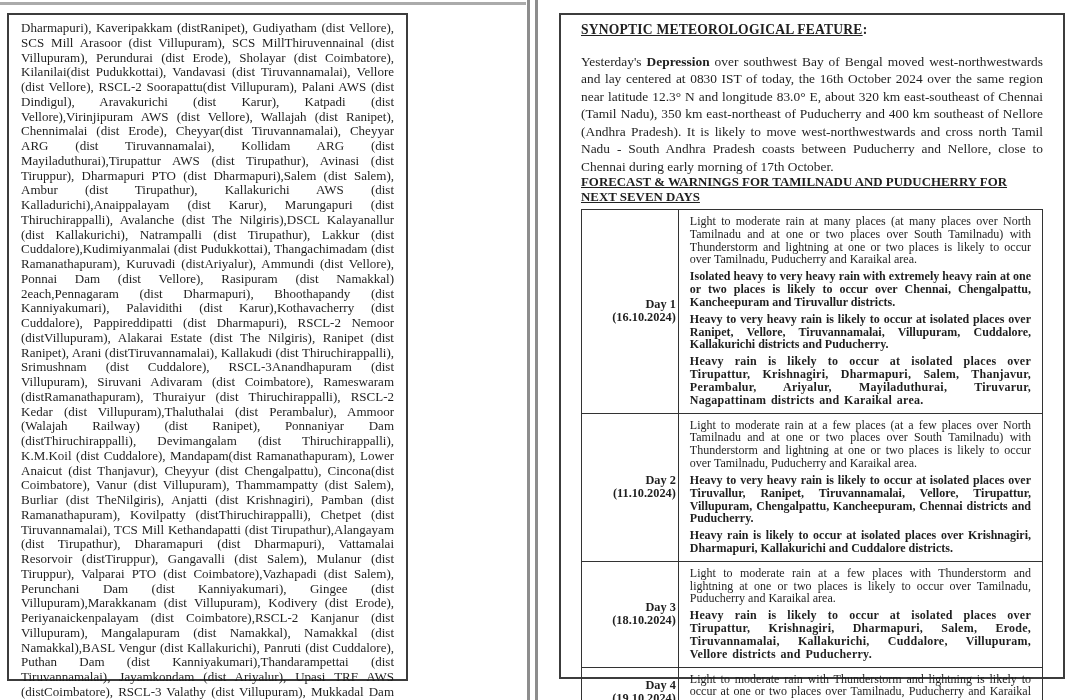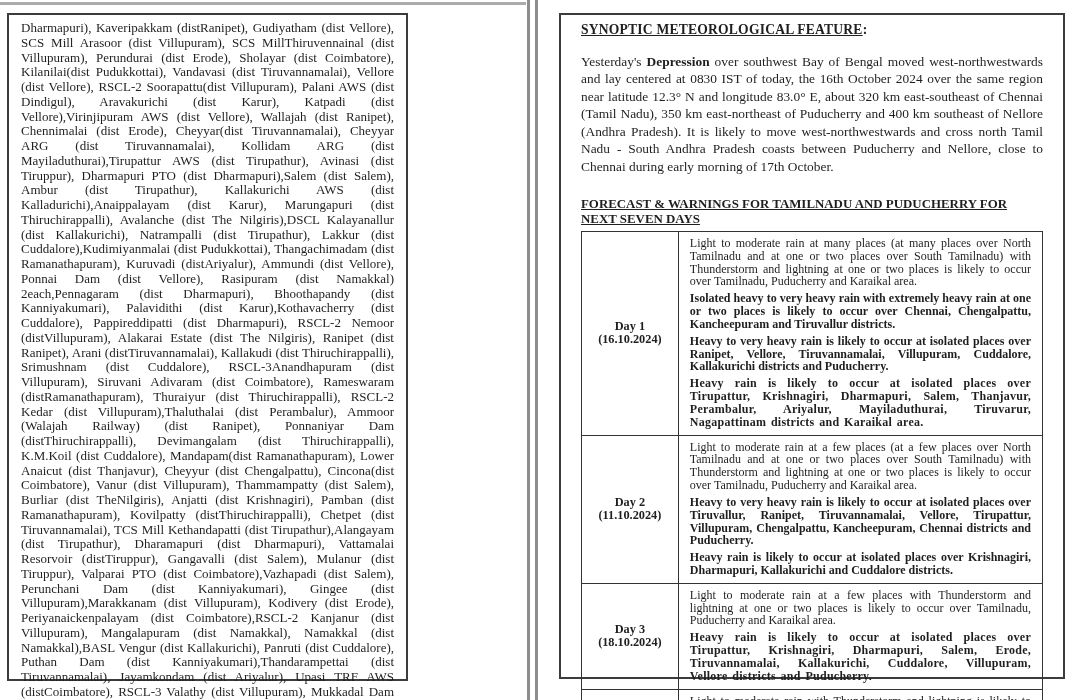--- a/index.html
+++ b/index.html
@@ -21,26 +21,26 @@
   .stations { font-size:13px; line-height:1.135; text-align:justify; margin:0; }
 
   .u { text-decoration:underline; }
   .bold { font-weight:bold; }
 
   .temp-heading { margin-top:84px; font-size:13.2px; font-weight:bold; }
 
   .syn-heading { font-size:13.6px; font-weight:bold; letter-spacing:0.2px; }
   .syn-para { margin:15px 0 0 0; font-size:13.4px; line-height:1.3; text-align:justify; }
 
-  .fc-heading { margin-top:22px; font-size:12.9px; font-weight:bold; }
+  .fc-heading { font-size:12.9px; font-weight:bold; }
 
   table.fc { width:100%; border-collapse:collapse; margin-top:4px; font-size:12px; line-height:1.07; }
   table.fc td { border:1.5px solid #333; vertical-align:top; padding:1px 7px 2px 7px; }
   table.fc td.day {
-    width:21%; text-align:center; vertical-align:middle;
+    width:21%; text-align:right; vertical-align:middle;
     font-weight:bold; font-size:12.3px; padding:2px 2px;
   }
   table.fc td.content div { text-align:justify; margin:4px; }
   table.fc td.outlook-cell { text-align:center; font-weight:bold; font-size:13px; padding:2px; }
   .spread { letter-spacing:0.25px; word-spacing:1.5px; }
 </style>
 </head>
 <body>
 
 <div class="canvas">

